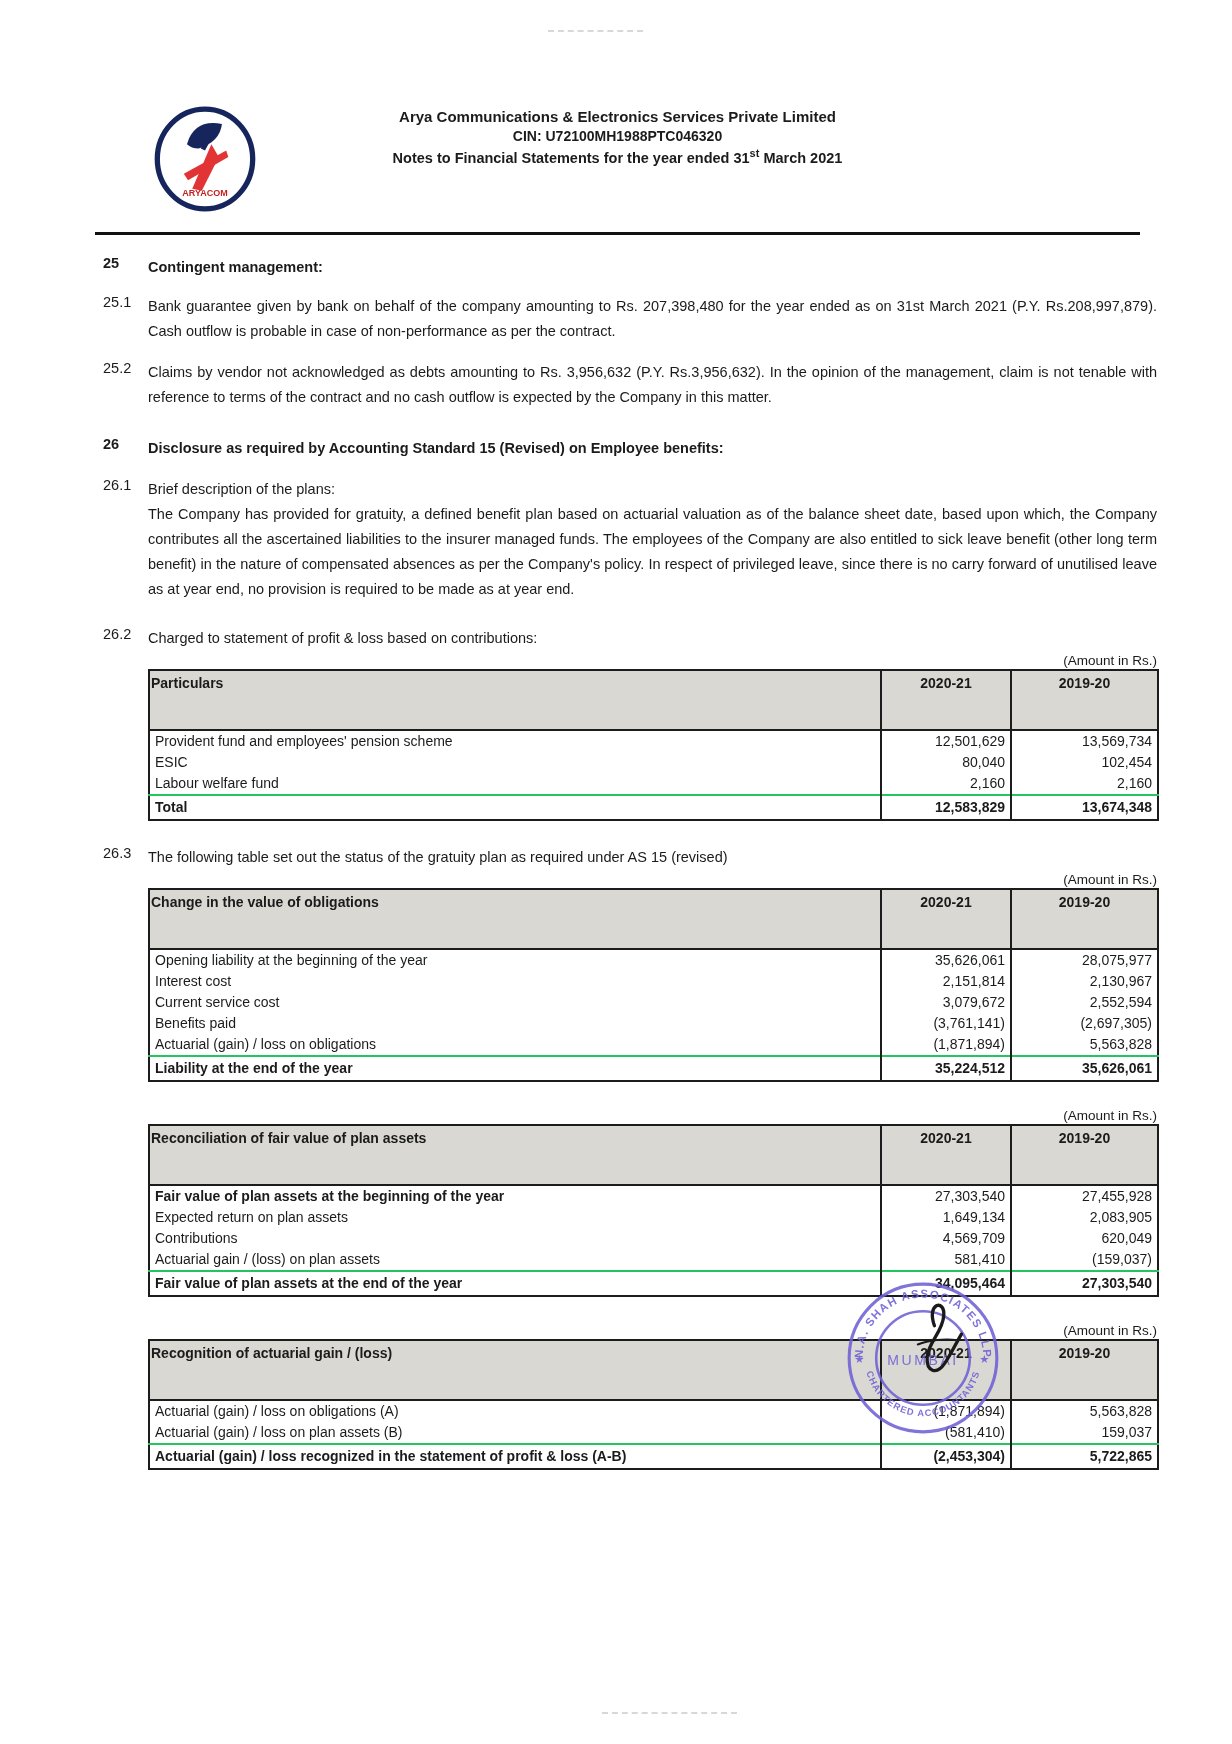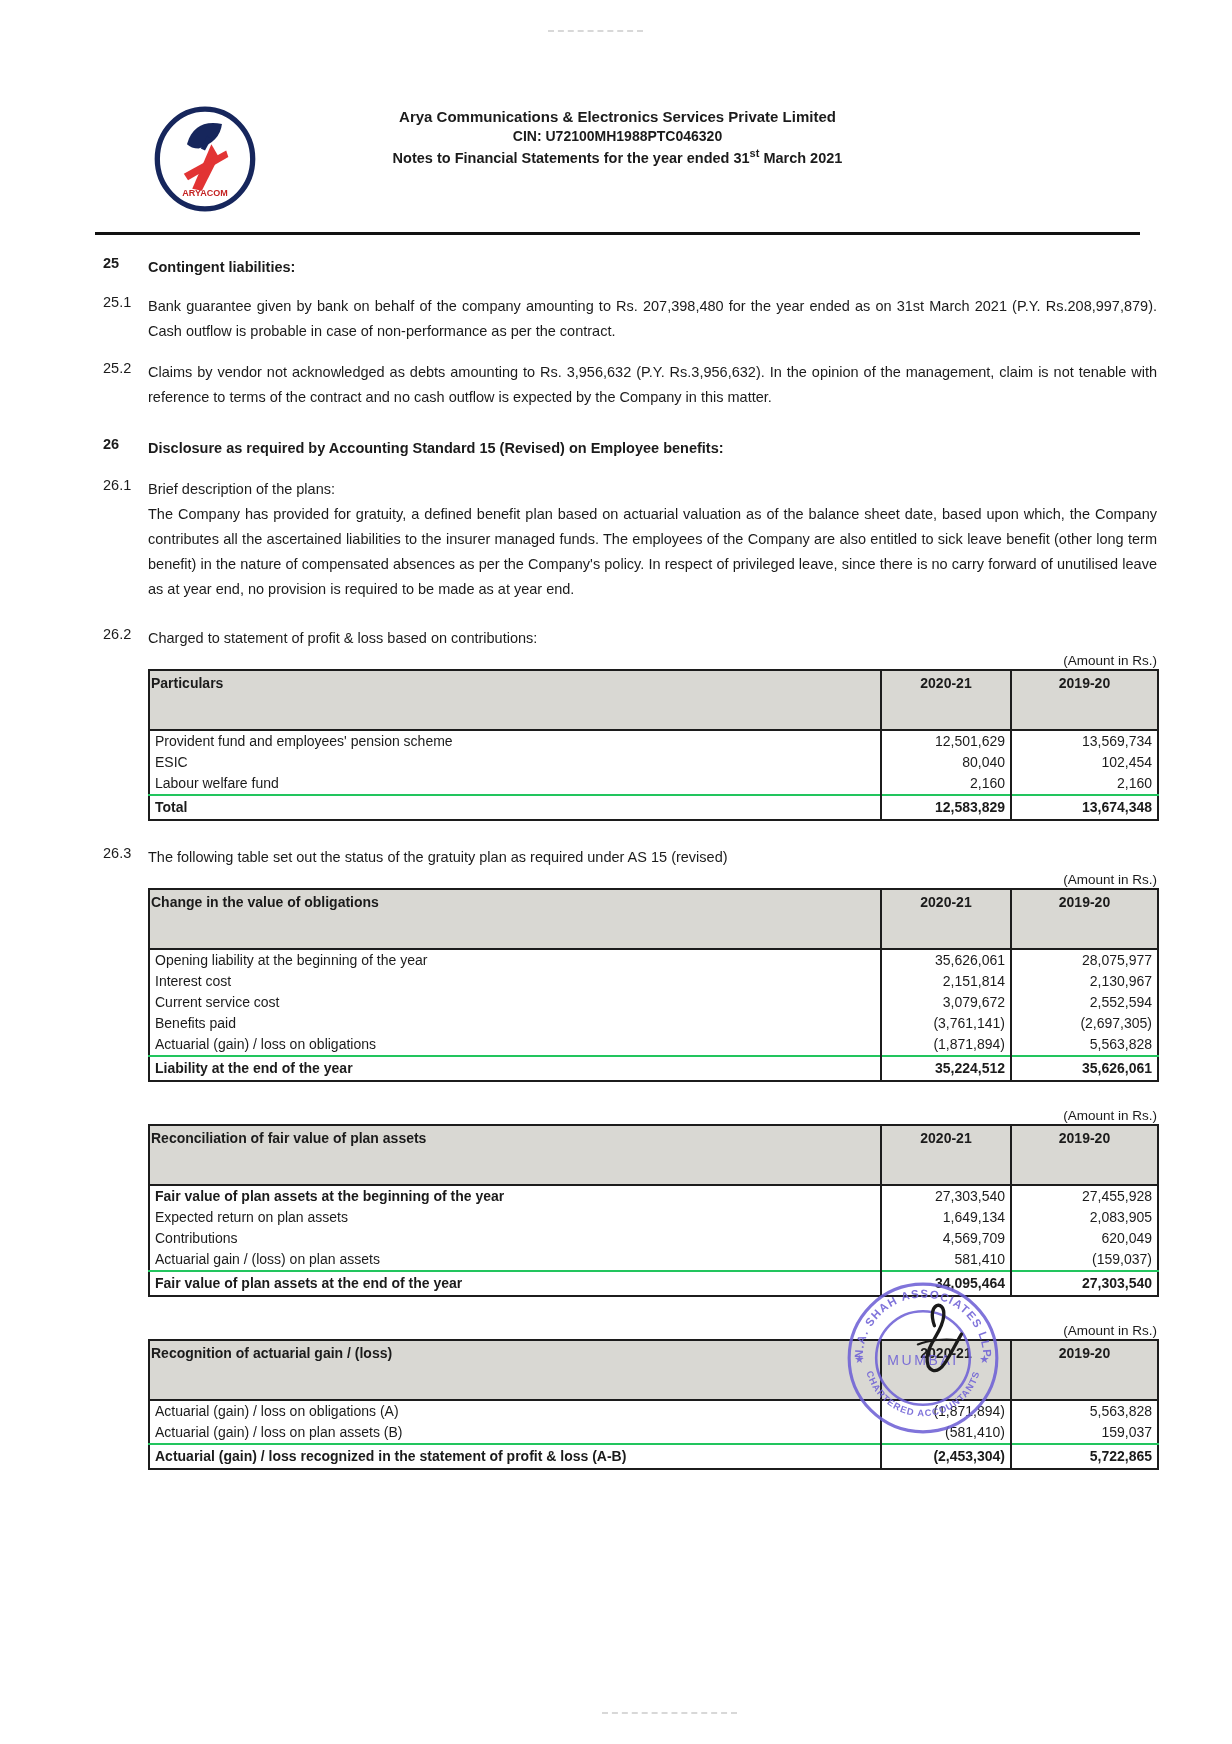--- a/index.html
+++ b/index.html
@@ -77,21 +77,21 @@
       <p class="cin-line">CIN: U72100MH1988PTC046320</p>
       <p class="notes-line"><span>Notes to Financial Statements for the year ended 31</span><sup>st</sup><span> March 2021</span></p>
     </div>
   </div>
   <hr class="rule">
 
   <div class="content">
 
     <div class="sec heading mt-20">
       <div class="num">25</div>
-      <div class="body">Contingent liabilities:</div>
+      <div class="body">Contingent management:</div>
     </div>
 
     <div class="sec mt-14">
       <div class="num">25.1</div>
       <div class="body">Bank guarantee given by bank on behalf of the company amounting to Rs. 207,398,480 for the year ended as on 31st March 2021 (P.Y. Rs.208,997,879). Cash outflow is probable in case of non-performance as per the contract.</div>
     </div>
 
     <div class="sec mt-16">
       <div class="num">25.2</div>
       <div class="body">Claims by vendor not acknowledged as debts amounting to Rs. 3,956,632 (P.Y. Rs.3,956,632). In the opinion of the management, claim is not tenable with reference to terms of the contract and no cash outflow is expected by the Company in this matter.</div>

